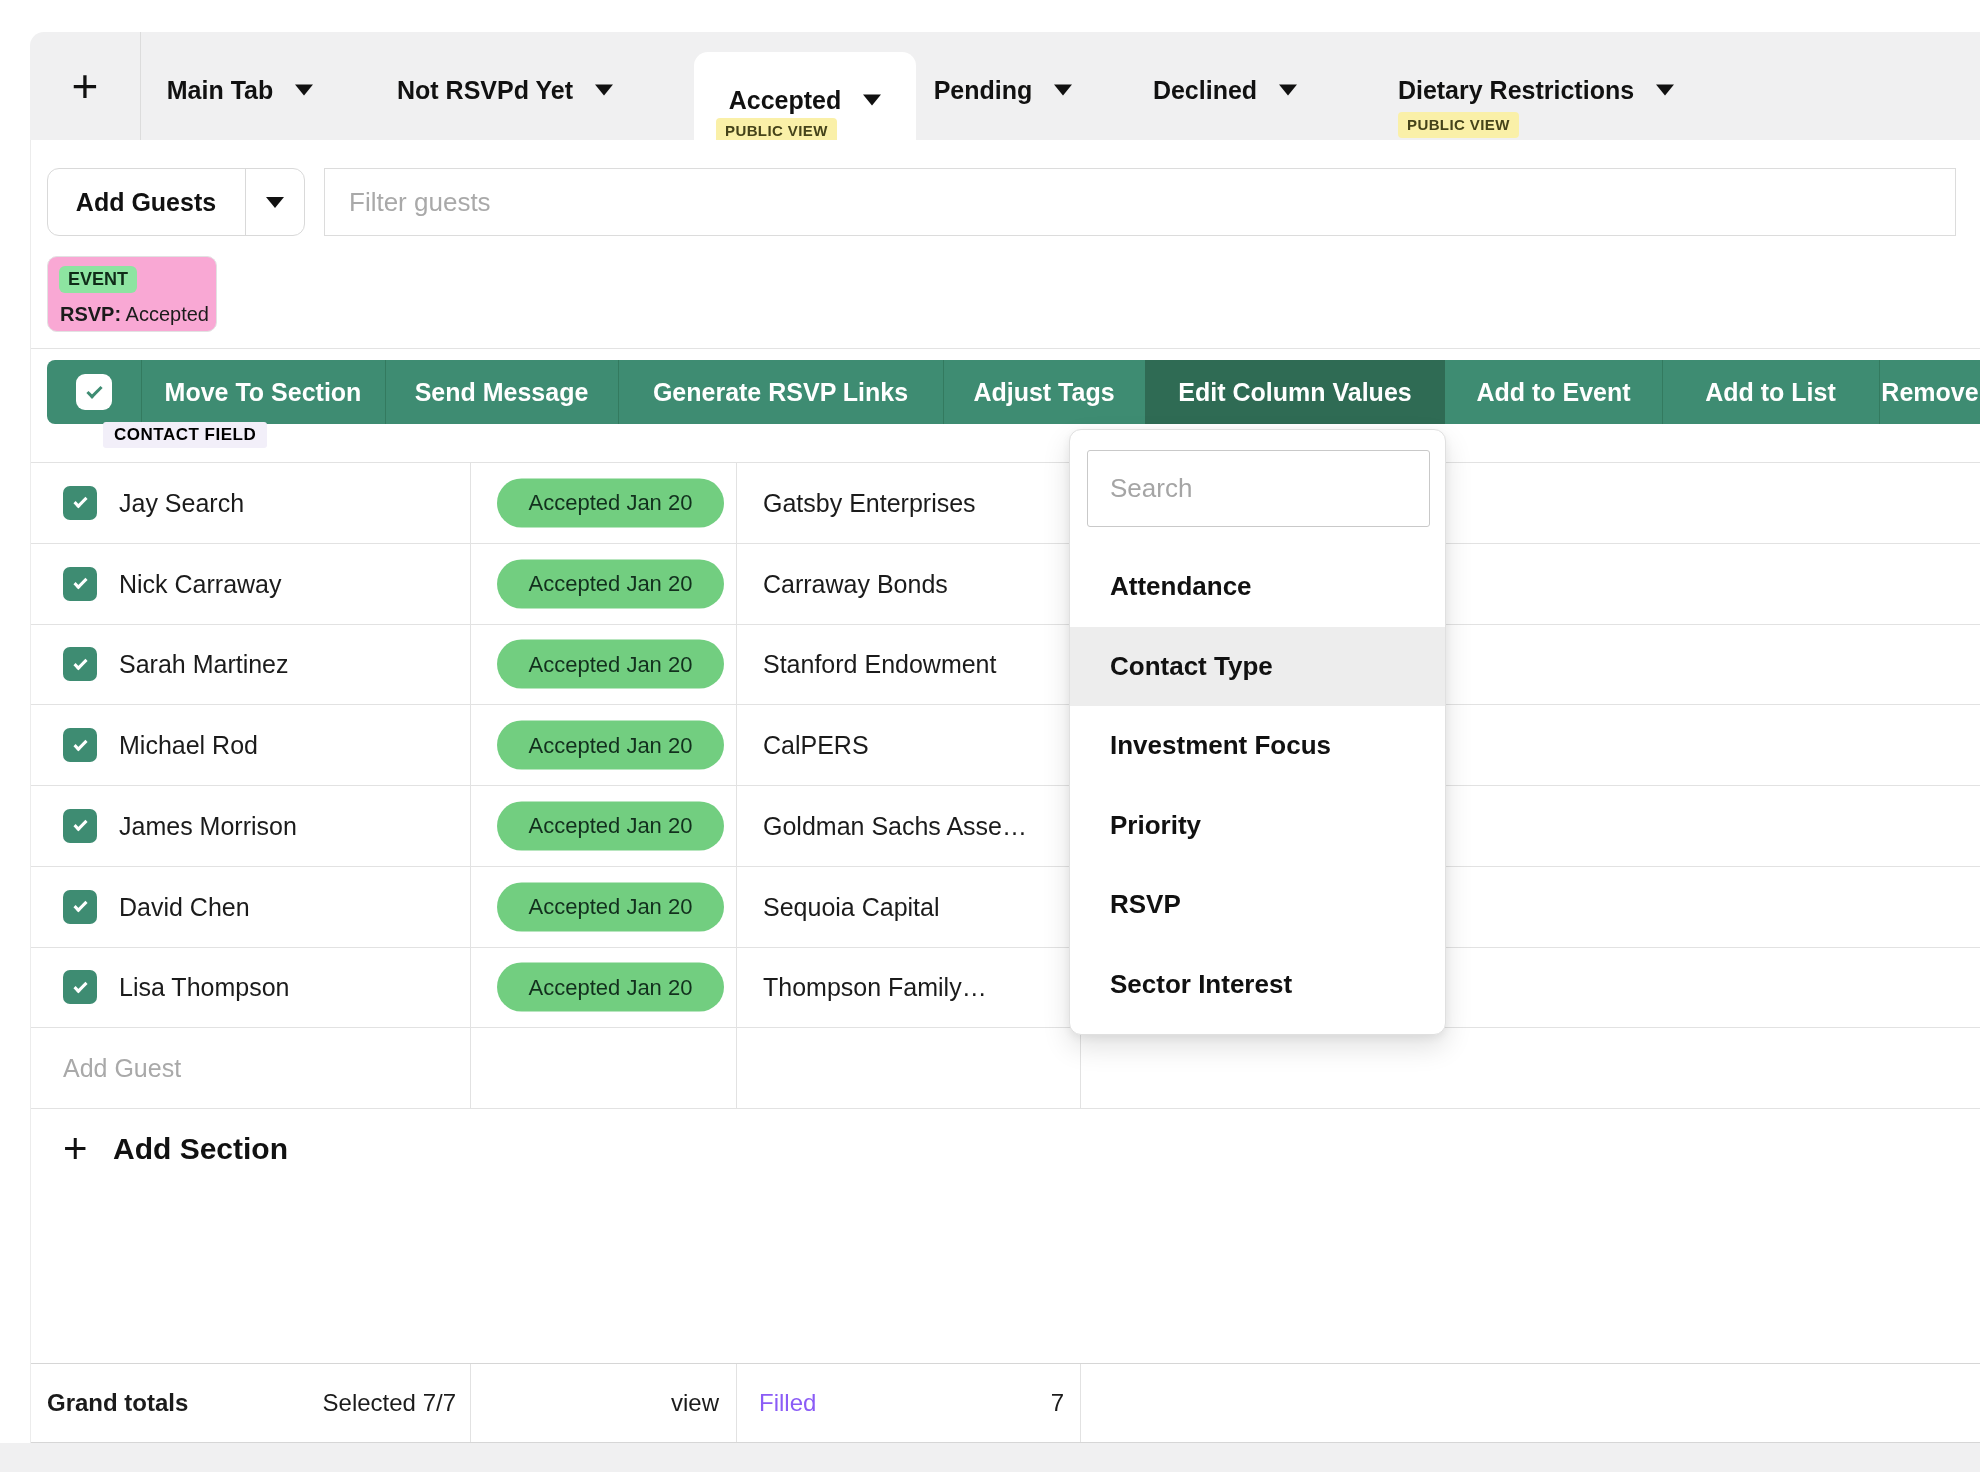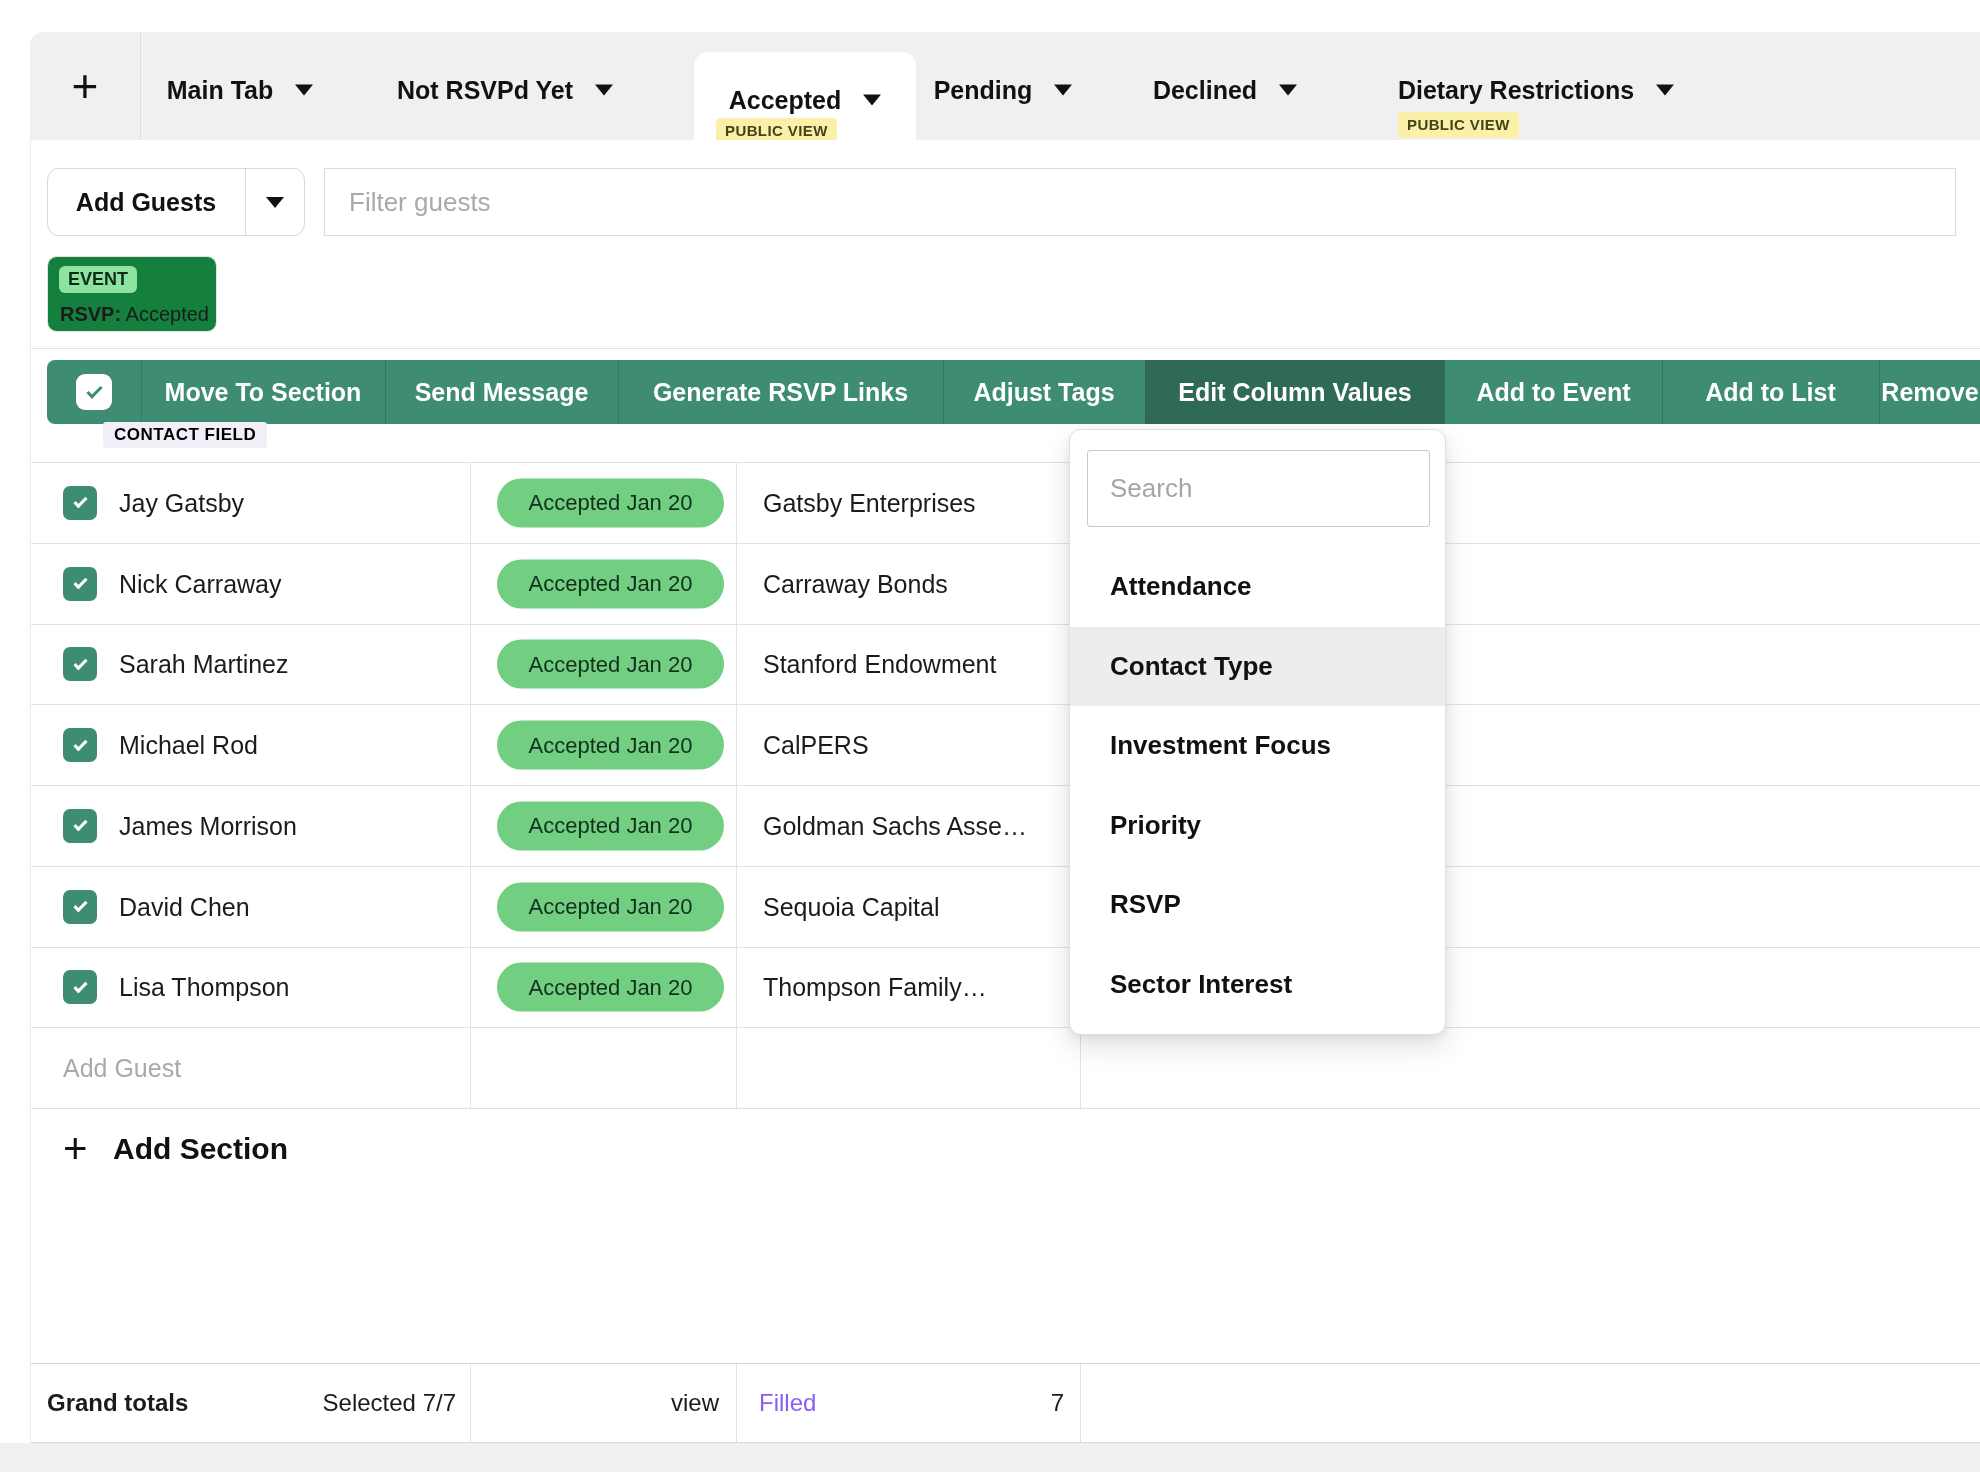--- a/index.html
+++ b/index.html
@@ -47,21 +47,21 @@
                     border:1.5px solid #d9d9d9; border-radius:12px; cursor:pointer; }
   .agb-label { position:absolute; left:0; width:196px; top:0; height:100%; display:flex; align-items:center;
                justify-content:center; font-size:25px; font-weight:700; color:#111; }
   .agb-divider { position:absolute; left:197px; top:0; width:1px; height:100%; background:#d9d9d9; }
   .agb-caretzone { position:absolute; left:198px; right:0; top:0; height:100%;
                    display:flex; align-items:center; justify-content:center; }
   .filter-input { position:absolute; left:293px; top:28px; width:1632px; height:68px; border:1px solid #dcdcdc;
                   background:#fff; font-family:inherit; font-size:26px; color:#1b1b1b; padding:0 24px; }
   .filter-input::placeholder { color:#a9a9a9; }
 
-  .filter-chip { position:absolute; left:16px; top:116px; width:170px; height:76px; background:#15803d;
+  .filter-chip { position:absolute; left:16px; top:116px; width:170px; height:76px; background:#f9a8d4;
                  border:1px solid #e2e2e2; border-radius:10px; cursor:pointer; }
   .chip-tag { position:absolute; left:11px; top:9px; background:#8de4a1; color:#0f2b18; font-size:18px;
               font-weight:700; padding:3px 9px; border-radius:6px; }
   .chip-line { position:absolute; left:12px; top:46px; font-size:20px; color:#1b1b1b; white-space:nowrap; }
   .chip-field { font-weight:700; }
 
   .chip-separator { position:absolute; left:0; top:208px; width:1950px; height:1px; background:#e3e3e3; }
 
   
   .toolbar { position:absolute; left:16px; top:220px; width:1934px; height:64px; background:#3e8c72;
@@ -226,21 +226,21 @@
     <div class="vline v1"></div>
     <div class="vline v2"></div>
     <div class="vline v3"></div>
 
     <div class="grid grid-bottom">
 
       <div class="grow">
         <span class="row-checkbox">
             <span class="check-glyph"></span>
           </span>
-        <span class="guest-name">Jay Gatsby</span>
+        <span class="guest-name">Jay Search</span>
         <span class="rsvp-pill">Accepted Jan 20</span>
         <span class="company">Gatsby Enterprises</span>
       </div>
 
       <div class="grow">
         <span class="row-checkbox">
             <span class="check-glyph"></span>
           </span>
         <span class="guest-name">Nick Carraway</span>
         <span class="rsvp-pill">Accepted Jan 20</span>

